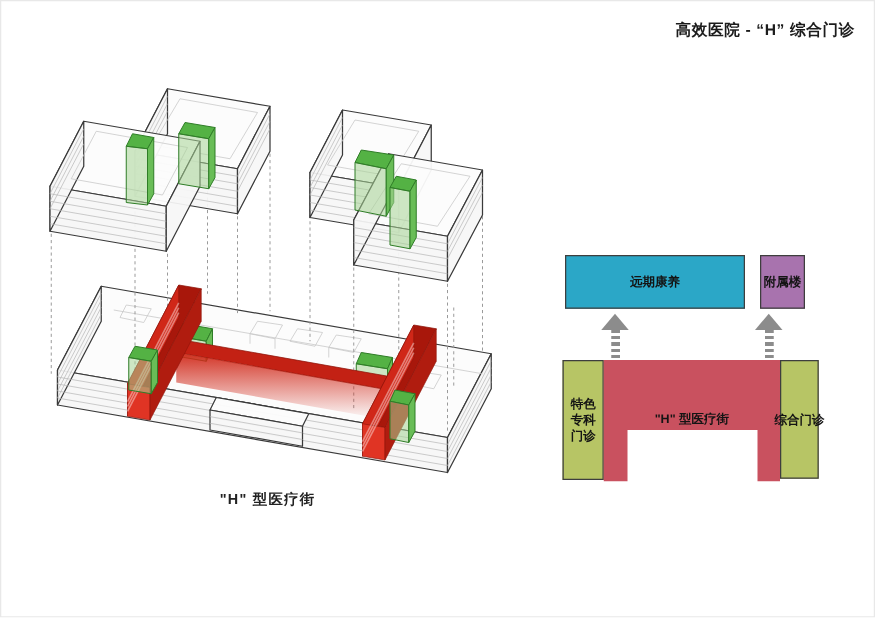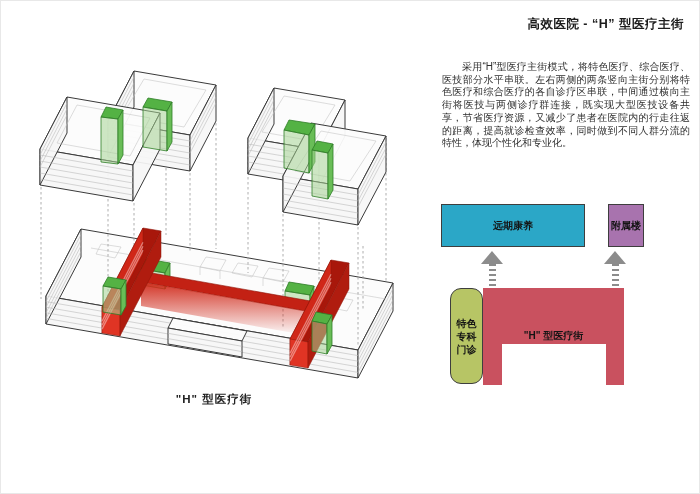--- a/index.html
+++ b/index.html
@@ -15,24 +15,24 @@
   .page-title{position:absolute;right:15px;top:15px;width:300px;text-align:right;
     font-size:12.5px;font-weight:bold;color:#1c1c1c;letter-spacing:0.5px;}
   .page-desc{position:absolute;left:441px;top:60px;width:248px;
     font-size:10px;line-height:12.7px;color:#2e2e2e;text-align:justify;text-indent:2em;}
 
   
   .diagram{position:absolute;left:430px;top:195px;width:245px;height:200px;}
   .dbox{position:absolute;box-sizing:border-box;border:1.5px solid #3e3e3e;
     display:flex;align-items:center;justify-content:center;
     font-size:10px;font-weight:bold;color:#141414;text-align:center;}
-  .d-wellness{left:10px;top:8px;width:144px;height:43px;background:#2BA7C7;}
+  .d-wellness{left:21px;top:8px;width:144px;height:43px;background:#2BA7C7;}
   .d-annex{left:177px;top:8px;width:36px;height:43px;background:#A873AE;}
   .d-specialty{left:19px;top:92px;width:33px;height:96px;background:#B7C565;
-    line-height:13px;word-break:break-all;padding:0 1px;border-radius:11px;}
+    line-height:13px;word-break:break-all;padding:0 1px;}
   .d-general{left:193px;top:92px;width:31px;height:95px;background:#B7C565;overflow:visible;}
   .d-general .lbl{white-space:nowrap;}
   .d-red{position:absolute;background:#C9515F;}
   .d-red-top{left:52px;top:92px;width:141px;height:56px;}
   .d-red-legL{left:52px;top:148px;width:19px;height:41px;}
   .d-red-legR{left:175px;top:148px;width:18px;height:41px;}
   .d-shared{left:73px;top:95px;width:99px;height:37px;background:#F0935B;}
   .d-street-label{position:absolute;left:52px;top:131px;width:141px;height:17px;
     line-height:17px;text-align:center;font-size:10px;font-weight:bold;color:#141414;}
   .arrow{position:absolute;width:22px;}
@@ -245,22 +245,21 @@
       <g>
         <polygon class="gtop" points="316,140 332,143 327,152 311,149"></polygon>
         <polygon class="gfront" points="311,149 327,152 327,198 311,195"></polygon>
         <polygon class="gside" points="332,143 327,152 327,198 332,189"></polygon>
       </g>
     </g>
   </svg>
 
   <div class="axon-caption">"H" 型医疗街</div>
 
-  <div class="page-title">高效医院 - “H” 型医疗主街</div>
-  <div class="page-desc">采用“H”型医疗主街模式，将特色医疗、综合医疗、医技部分水平串联。左右两侧的两条竖向主街分别将特色医疗和综合医疗的各自诊疗区串联，中间通过横向主街将医技与两侧诊疗群连接，既实现大型医技设备共享，节省医疗资源，又减少了患者在医院内的行走往返的距离，提高就诊检查效率，同时做到不同人群分流的特性，体现个性化和专业化。</div>
+  <div class="page-title">高效医院 - “H” 综合门诊</div>
 
   <div class="diagram">
 
     <div class="dbox d-wellness">
       <span>远期康养</span>
     </div>
     <div class="dbox d-annex">
       <span>附属楼</span>
     </div>
 
@@ -276,15 +275,18 @@
     <div class="dbox d-specialty">
       <span>特色专科门诊</span>
     </div>
 
     <div class="d-red d-red-top"></div>
     <div class="d-red d-red-legL"></div>
     <div class="d-red d-red-legR"></div>
 
     <div class="d-street-label">"H" 型医疗街</div>
 
+    <div class="dbox d-general">
+      <span class="lbl">综合门诊</span>
+    </div>
   </div>
 
 </div>
 
 </body></html>

